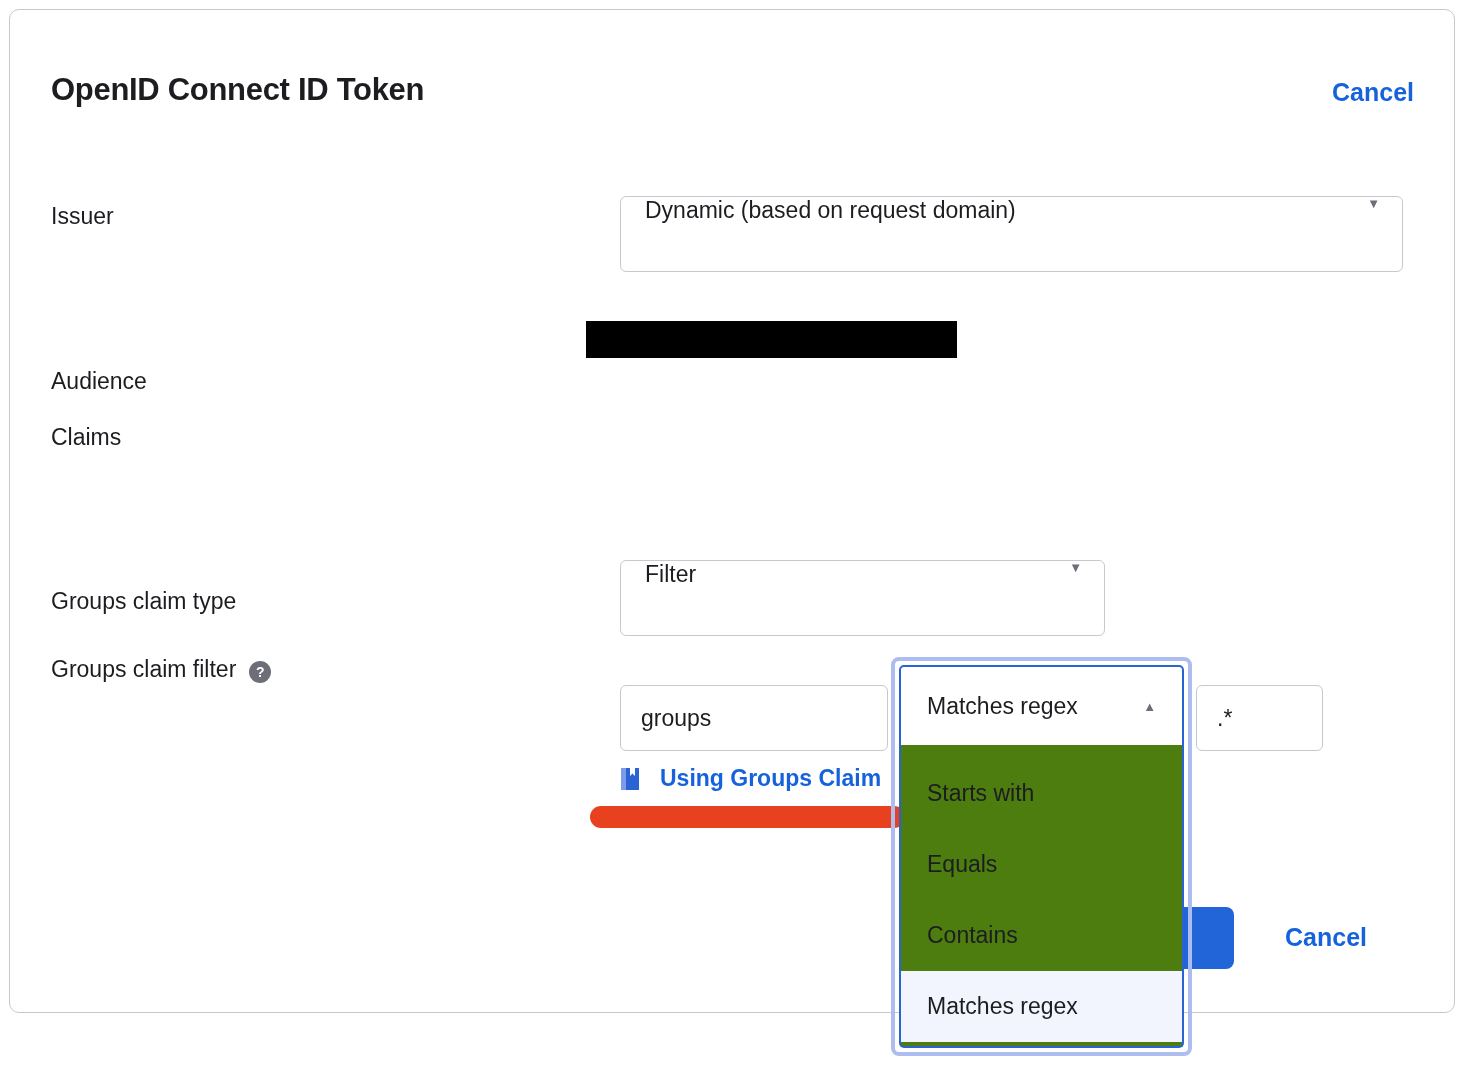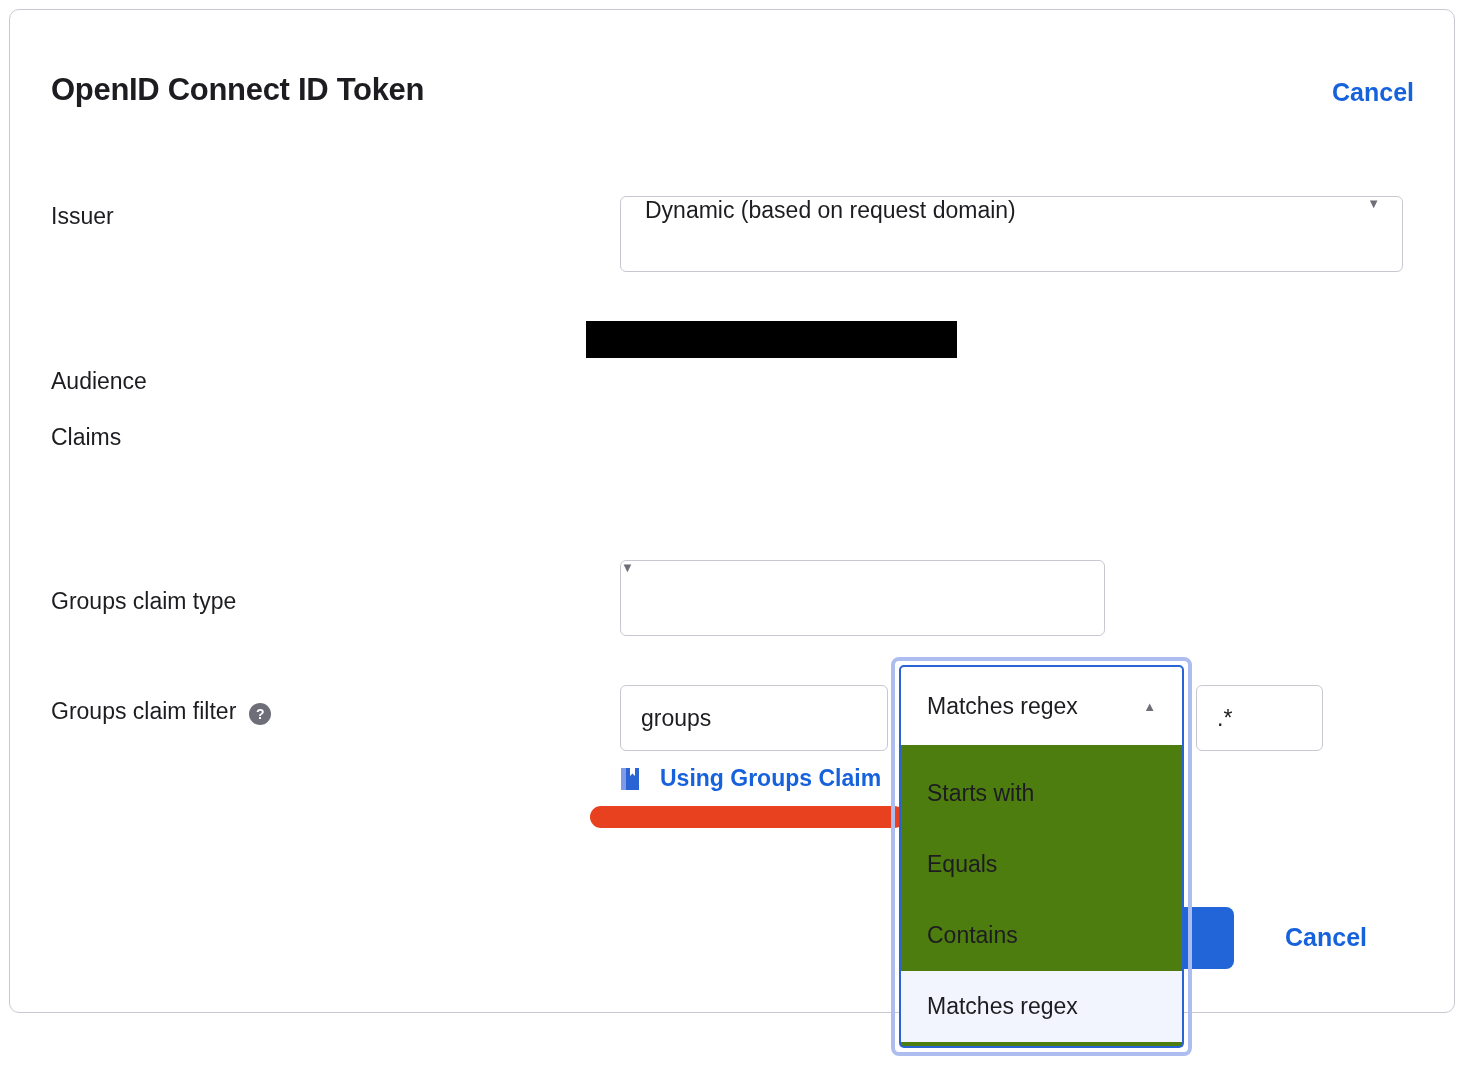--- a/index.html
+++ b/index.html
@@ -287,24 +287,25 @@
       <span class="caret">▼</span>
     </div>
 
     <div class="row-label" style="top:317px;margin-top:41px;">Audience</div>
     <div class="redaction-bar"></div>
 
     <div class="row-label" style="top:414px;">Claims</div>
 
     <div class="row-label" style="top:558px;margin-top:20px;">Groups claim type</div>
     <div class="select-box" style="left:610px; top:550px; width:485px; height:76px;">
+      <span class="sel-text">Filter</span>
       <span class="caret">▼</span>
     </div>
 
-    <div class="row-label with-icon" style="top:688px;">
+    <div class="row-label with-icon" style="top:646px;">
       <span>Groups claim filter</span>
       <span class="help-icon">?</span>
     </div>
 
     <input class="text-input" style="left: 610px; top: 675px; width: 268px; height: 66px;" value="groups">
 
     <input class="text-input" style="left: 1186px; top: 675px; width: 127px; height: 66px;" value=".*">
 
     <div class="doc-link">
       <svg class="book-icon" viewBox="0 0 20 24">

